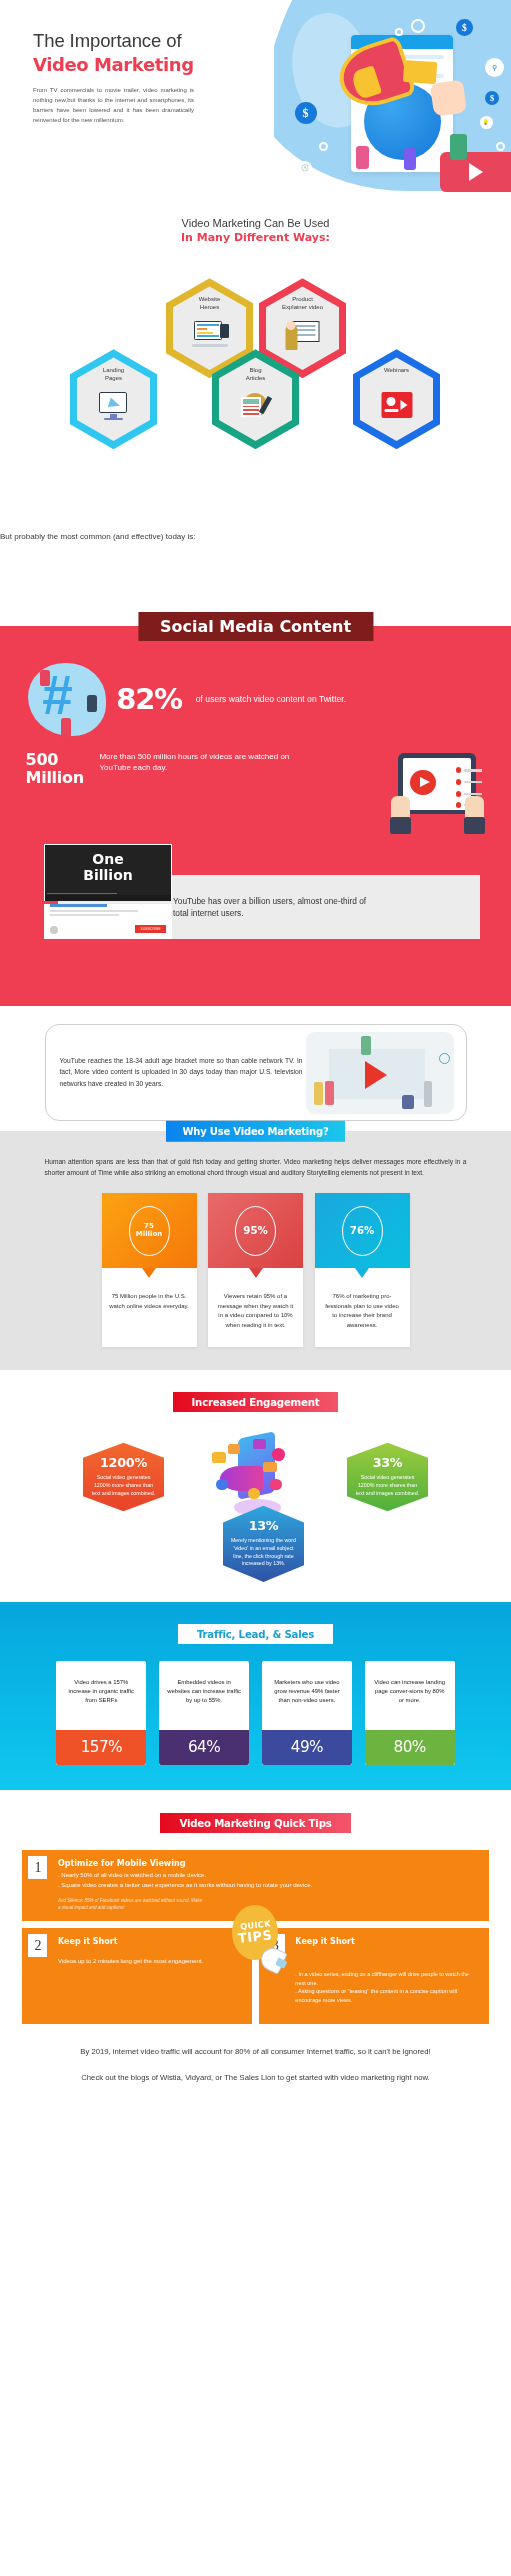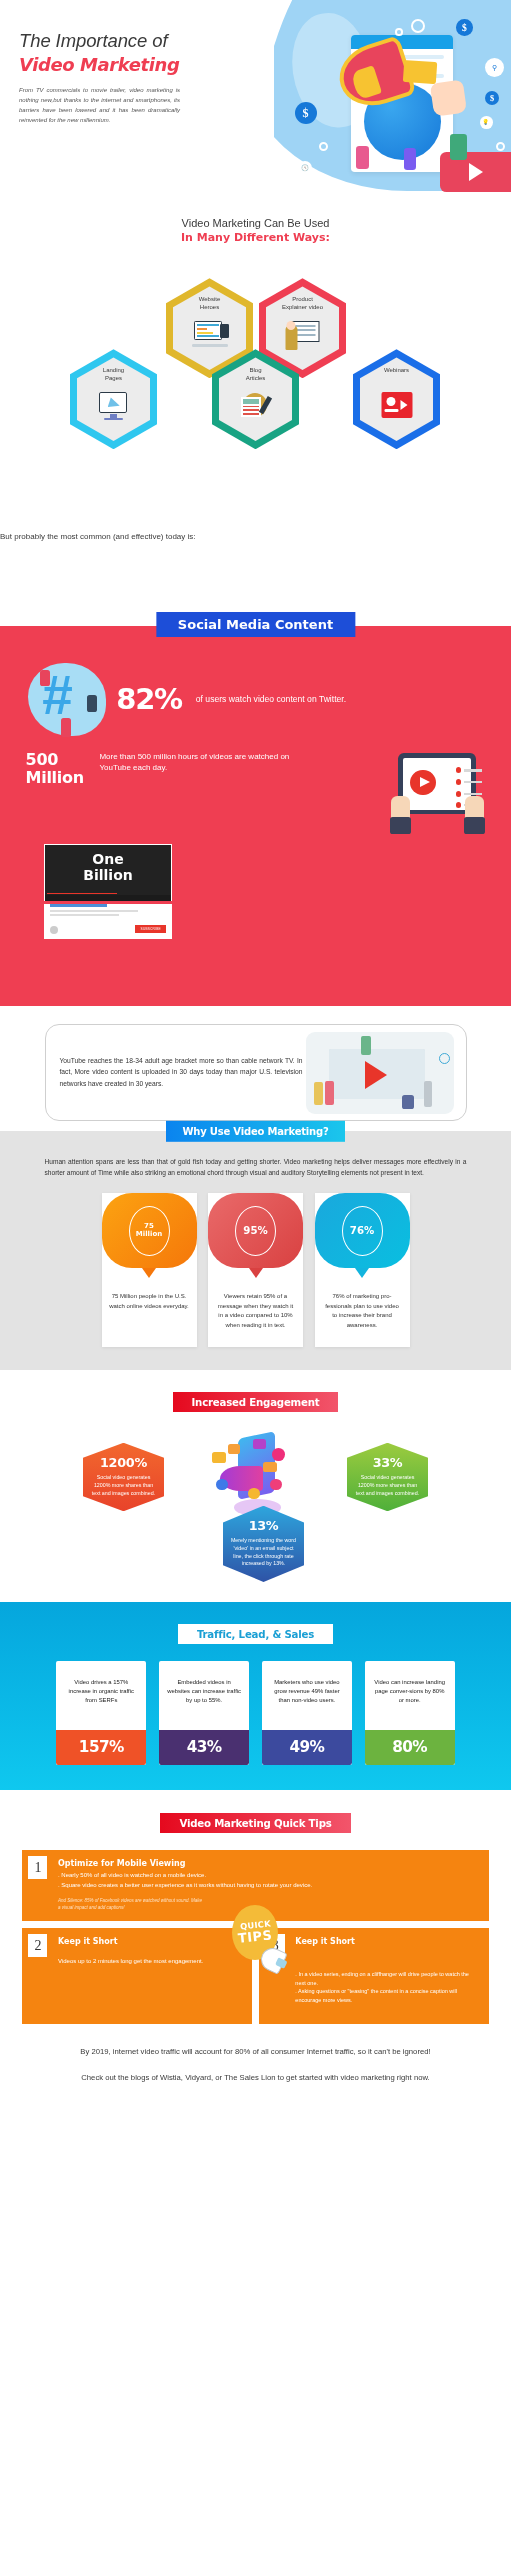--- a/index.html
+++ b/index.html
@@ -74,21 +74,21 @@
   }
   .gear {
     position:absolute; border:2.6px solid #fff; border-radius:50%; background:transparent;
   }
   .wcircle {
     position:absolute; background:#fff; border-radius:50%;
     display:flex; align-items:center; justify-content:center; font-size:7px; color:#1678d8;
   }
   .tiny-person { position:absolute; }
 
-  .hero-text { position:absolute; left:19px; top:31px; width:217px;font-style:italic; }
+  .hero-text { position:absolute; left:33px; top:31px; width:217px; }
   .hero-title1 { font-size:18.5px; font-weight:400; color:#3a3a3a; line-height:1.12; letter-spacing:-0.1px; }
   .hero-title2 { font-size:18px; font-weight:bold; color:#ef3e52; line-height:1.2; margin-top:2.6px;
                  font-family:"DejaVu Sans", sans-serif; letter-spacing:-0.4px; }
   .hero-body { margin-top:10.2px; font-size:6px; line-height:1.65; color:#555; text-align:justify; width:161px; }
 
   
   .hexsec { position:relative; width:511px; height:428px; background:#fff; }
   .sec-head { text-align:center; padding-top:19px; }
   .sec-head .l1 { font-size:11px; color:#3a3a3a; font-weight:400; }
   .sec-head .l2 { font-size:11px; color:#ef3e52; font-weight:bold; margin-top:1.9px; font-family:"DejaVu Sans", sans-serif; }
@@ -153,21 +153,21 @@
   .mid-note { text-align:left; font-size:8px; color:#3a3a3a; padding:10.2px 0 0; }
 
   .band-title {
     display:inline-block; padding:4.5px 19px; color:#fff; font-weight:bold;
     font-size:10.2px; font-family:"DejaVu Sans", sans-serif; letter-spacing:-0.2px;
   }
 
   
   .social { position:relative; width:511px; background:#ef3e52; padding-bottom:11.5px; }
   .social .tbar { position:absolute; left:50%; transform:translateX(-50%); top:-14px;
-      background:#1d4ed8; padding:5.1px 22px; color:#fff; font-weight:bold; font-size:13px;
+      background:#7f1d1d; padding:5.1px 22px; color:#fff; font-weight:bold; font-size:16px;
       font-family:"DejaVu Sans", sans-serif; white-space:nowrap;text-align:right; }
   .social-inner { padding-top:27px; }
   .row1 { display:flex; align-items:center; padding:6.4px 25.6px 0; }
   .hashart { position:relative; width:83px; height:80px; flex:0 0 83px; }
   .hashart .blob { position:absolute; inset:3.8px 2.6px; background:#a8ddf5; border-radius:48% 52% 44% 56%; }
   .hashart .hash { position:absolute; left:16.6px; top:9px; font-size:55px; color:#3aa7e8; font-weight:bold; line-height:1;}
   .hashart .p1 { position:absolute; left:14px; top:10.2px; width:10.2px; height:16.6px; background:#e8445c; border-radius:2.6px; }
   .hashart .p2 { position:absolute; right:11.5px; top:36px; width:10.2px; height:16.6px; background:#35495e; border-radius:2.6px; }
   .hashart .p3 { position:absolute; left:35px; bottom:2.6px; width:10.2px; height:19px; background:#e8445c; border-radius:2.6px; }
   .big82 { font-size:29px; color:#fff; font-weight:bold; font-family:"DejaVu Sans", sans-serif; margin-left:7.7px; letter-spacing:-1.3px; }
@@ -219,21 +219,21 @@
   .ytcard .art .fig { position:absolute; border-radius:1.9px; }
 
   
   .whysec { background:#e3e3e3; padding:0 0 23px; position:relative; }
   .whysec .tbar { display:block; width:max-content; margin:0 auto; transform:translateY(-10.2px);
       background:linear-gradient(90deg,#0a84ef,#1bc6ec); color:#fff; padding:5.1px 16.6px;
       font-weight:bold; font-size:10px; font-family:"DejaVu Sans", sans-serif; }
   .whysec .intro { width:422px; margin:3.8px auto 0; font-size:6.6px; line-height:1.78; color:#333; text-align:justify; }
   .cards3 { display:flex; justify-content:center; gap:11.5px; margin-top:14px; }
   .c3 { width:95px; background:#fff; box-shadow:0 1.3px 3.2px rgba(0,0,0,.08); }
-  .c3 .top { height:75px; position:relative; display:flex; align-items:center; justify-content:center;border-radius:30px; }
+  .c3 .top { height:75px; position:relative; display:flex; align-items:center; justify-content:center; }
   .c3 .top .ring { width:41px; height:50px; border:1.9px solid #fff; border-radius:50%;
       display:flex; align-items:center; justify-content:center; text-align:center;
       color:#fff; font-weight:bold; font-size:10.2px; line-height:1.08; font-family:"DejaVu Sans", sans-serif; }
   .c3 .top .ring.sm { font-size:7px; }
   .c3 .notch { width:0; height:0; margin:0 auto; border-left:7.7px solid transparent;
       border-right:7.7px solid transparent; border-top:10.2px solid; }
   .c3 .body { padding:14px 7.7px 16.6px; font-size:6px; line-height:1.6; text-align:center; color:#333; }
 
   
   .engsec { background:#fff; padding:22px 0 12.8px; text-align:center; position:relative; }
@@ -253,21 +253,21 @@
   .megaart .bub { position:absolute; border-radius:2.6px; }
   .megaart .shadow { position:absolute; left:23px; bottom:0; width:47px; height:16.6px;
       background:#e6c7f5; border-radius:50%; }
 
   
   .trafsec { background:linear-gradient(180deg,#05a6dd,#0fc8ef); padding:22px 0 25.6px; text-align:center; }
   .trafsec .tbar { background:#fff; color:#1a9fd4; }
   .trafrow { display:flex; justify-content:center; gap:12.8px; margin-top:16.6px; }
   .trafcard { width:90px; background:#fff; border-radius:1.9px; overflow:hidden; display:flex; flex-direction:column; }
   .trafcard .txt { padding:16.6px 7.7px 12.8px; font-size:5.9px; line-height:1.55; color:#222; min-height:69px; }
-  .trafcard .pct { color:#fff; font-size:15.3px; font-weight:bold; padding:7.7px 0 9px;
+  .trafcard .pct { color:#fff; font-size:15.3px; font-weight:normal; padding:7.7px 0 9px;
       font-family:"DejaVu Sans", sans-serif; border-radius:0 0 2.6px 2.6px; letter-spacing:-0.6px; }
 
   
   .tipsec { background:#fff; padding:23px 0 6.4px; text-align:center; position:relative; }
   .tipsec .tbar { background:linear-gradient(90deg,#e5091e,#f2556b); }
   .tipwrap { position:relative; width:467px; margin:16.6px auto 0; }
   .tip {
     background:#f58410; color:#fff; text-align:left; position:relative; padding:9px 11.5px 10.2px 36px;
   }
   .tip .num {
@@ -479,20 +479,23 @@
           <div class="dot" style="top:51px;"></div>
             <div class="sl" style="top:53px;"></div>
           <div class="hand" style="left:1.3px;"></div>
             <div class="sleeve" style="left:0.6px;"></div>
           <div class="hand" style="right:1.3px;"></div>
             <div class="sleeve" style="right:0.6px;"></div>
         </div>
       </div>
 
       <div class="onebillion">
+        <div class="whitestrip">
+          <p>YouTube has over a billion users, almost one-third of total internet users.</p>
+        </div>
         <div class="ytbox">
           <div class="blk">
             <span><span>One</span><br>
             <span>Billion</span></span>
           </div>
           <div class="ctrl"></div>
           <div class="meta">
             <div class="l"></div>
               <div class="l2"></div>
               <div class="l2" style="width:55%"></div>
@@ -592,21 +595,21 @@
   <section class="trafsec">
     <div class="tbar band-title">Traffic, Lead, &amp; Sales</div>
 
     <div class="trafrow">
       <div class="trafcard">
         <div class="txt">Video drives a 157% increase in organic traffic from SERFs</div>
         <div class="pct" style="background:#ef5227;">157%</div>
       </div>
       <div class="trafcard">
         <div class="txt">Embedded videos in websites can increase traffic by up to 55%.</div>
-        <div class="pct" style="background:#4a3070;">43%</div>
+        <div class="pct" style="background:#4a3070;">64%</div>
       </div>
       <div class="trafcard">
         <div class="txt">Marketers who use video grow revenue 49% faster than non-video users.</div>
         <div class="pct" style="background:#3c4a9e;">49%</div>
       </div>
       <div class="trafcard">
         <div class="txt">Video can increase landing page conver-sions by 80% or more.</div>
         <div class="pct" style="background:#6cb33f;">80%</div>
       </div>
     </div>

